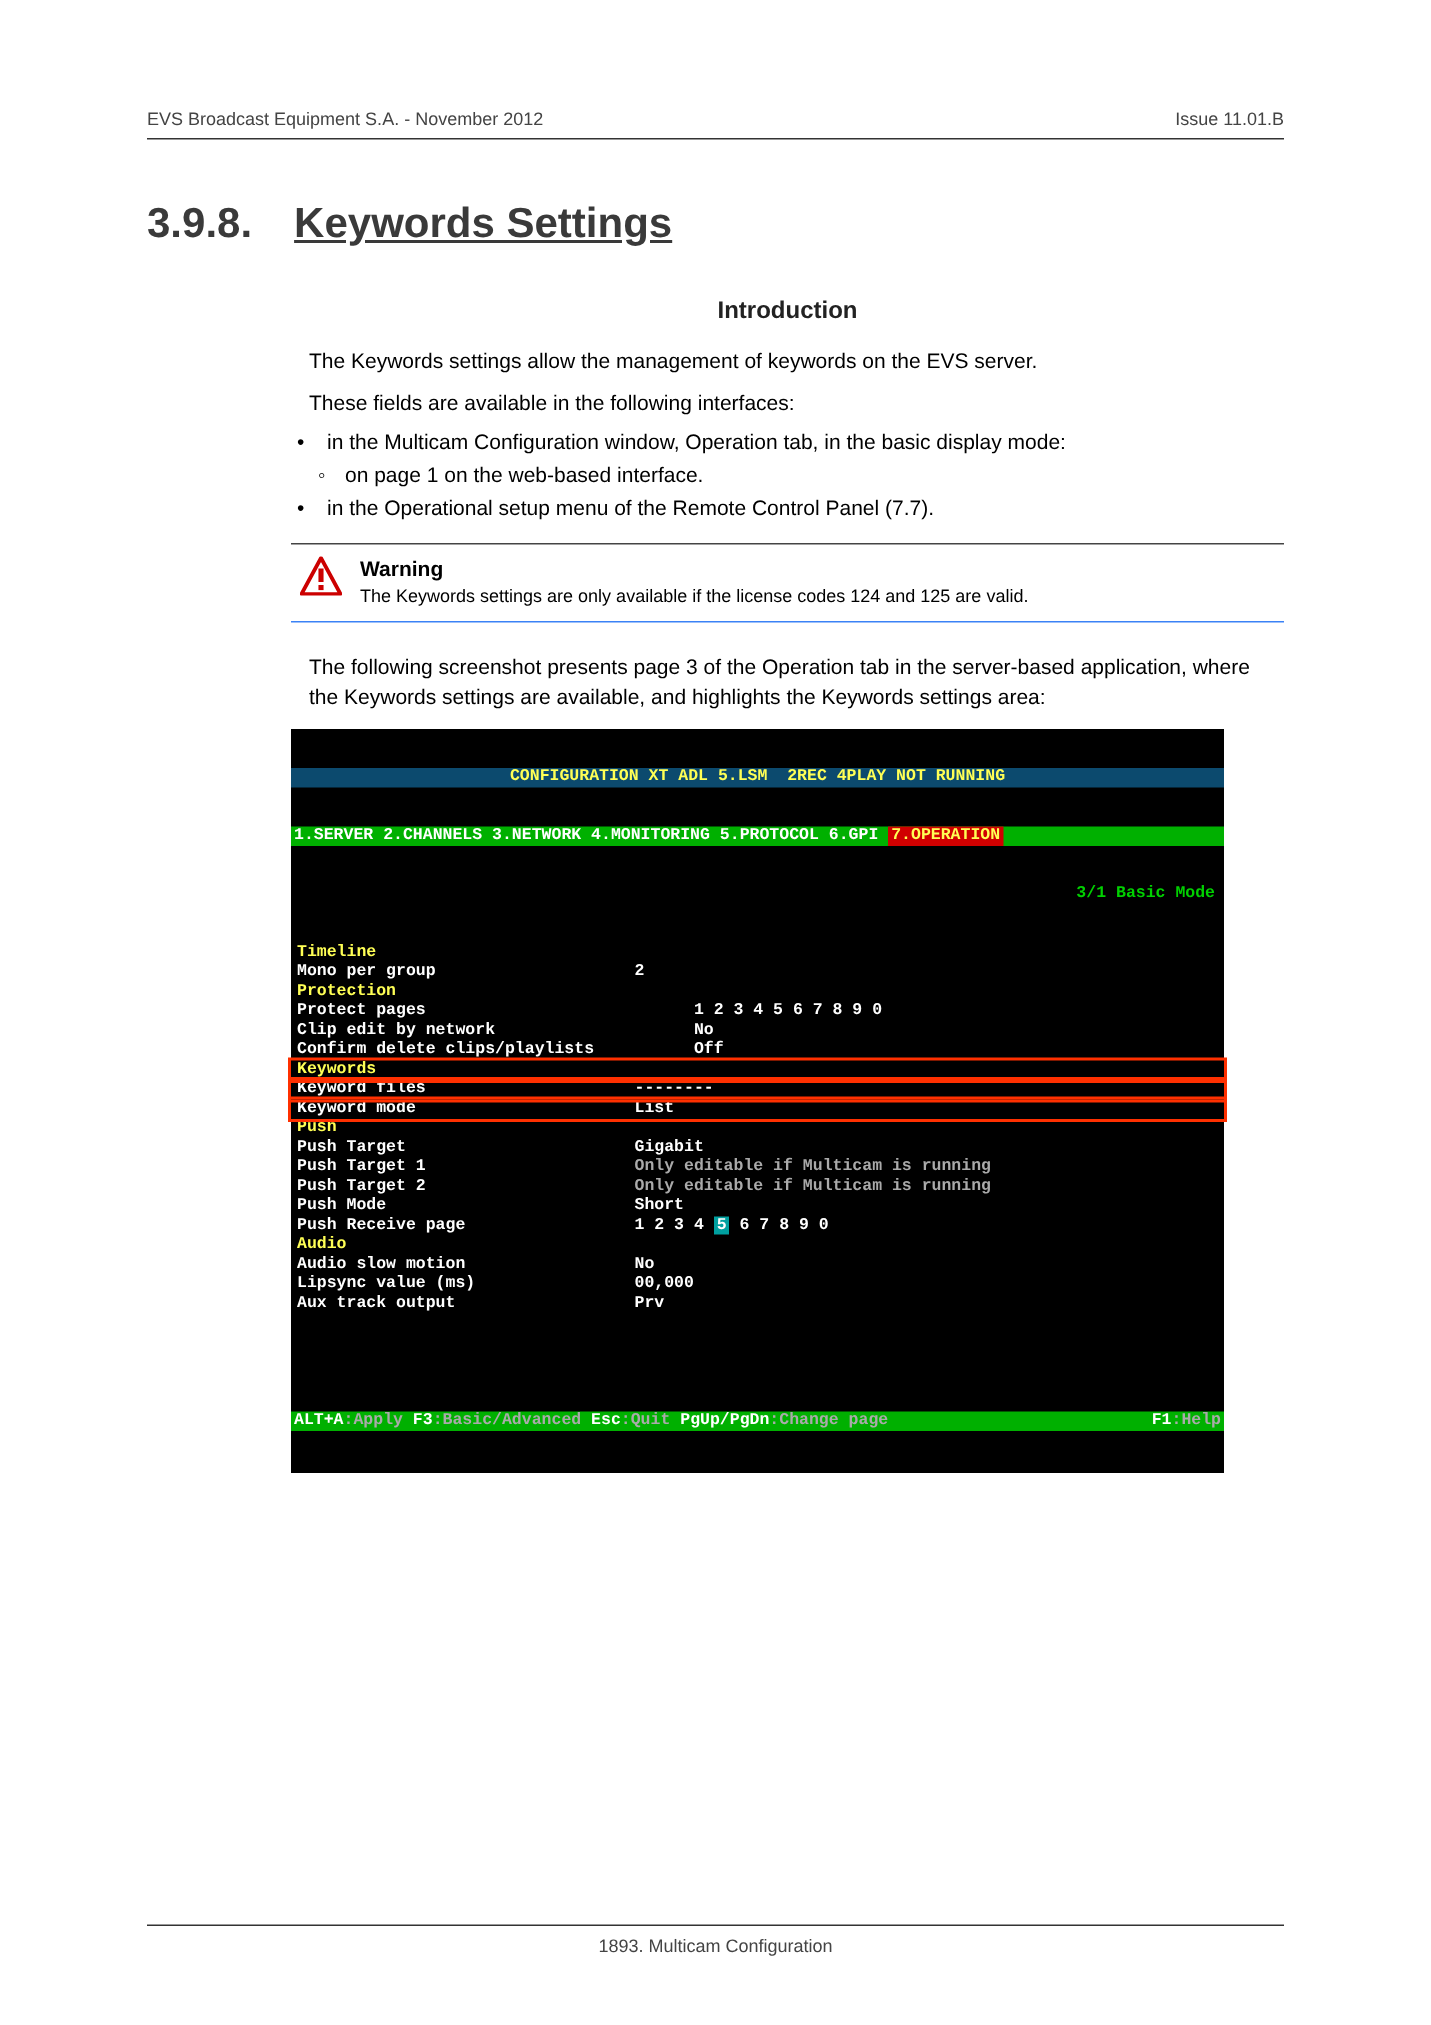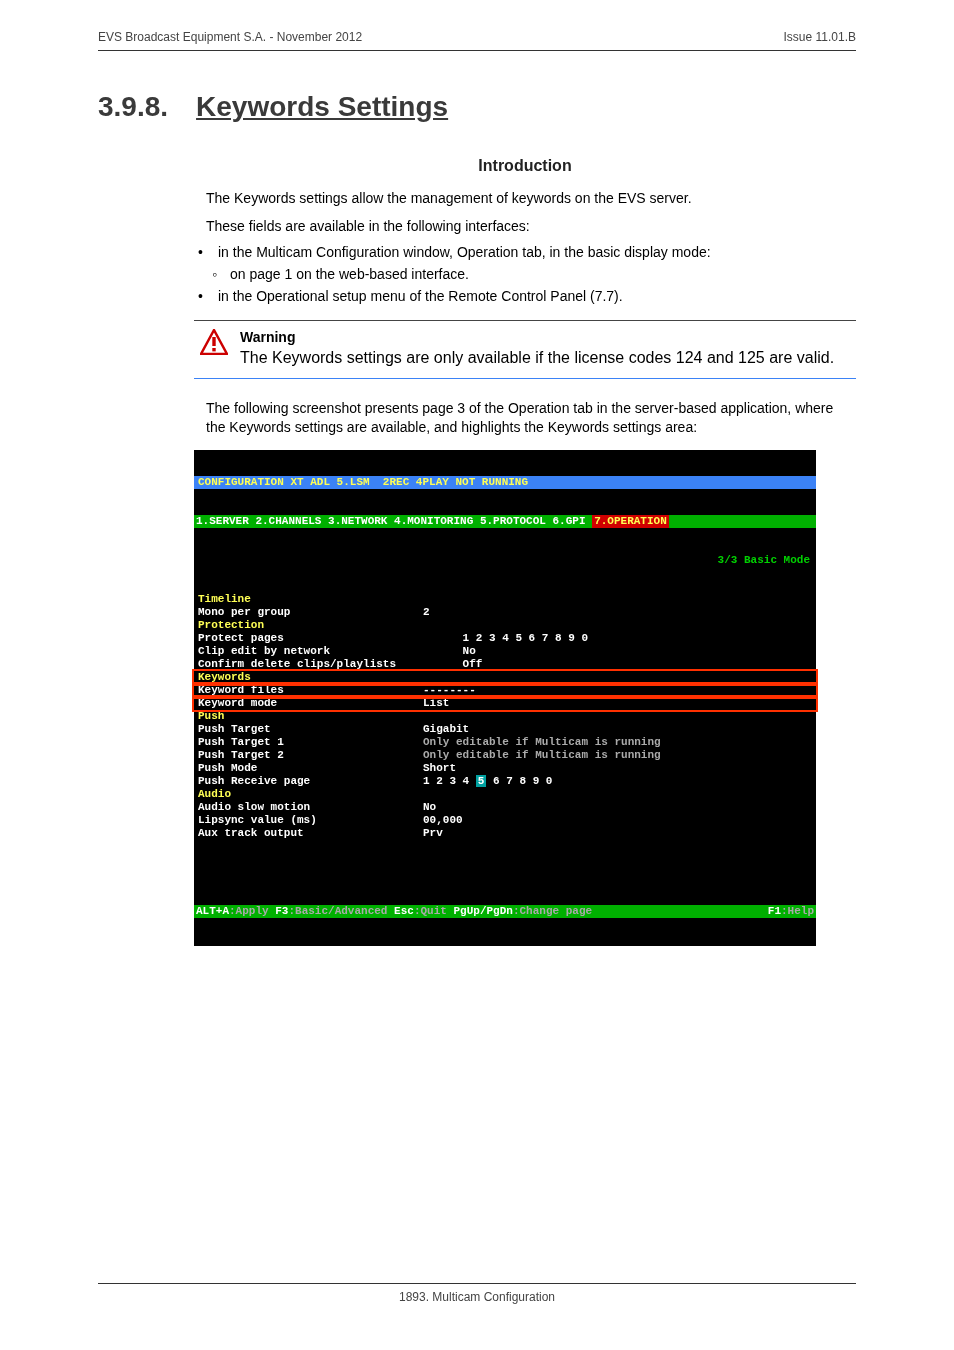--- a/index.html
+++ b/index.html
@@ -6,21 +6,21 @@
     margin: 0;
     padding: 0;
     font-family: Arial, Helvetica, sans-serif;
     background: #fff;
     color: #000;
   }
   .page {
     width: 954px;
     height: 1350px;
     box-sizing: border-box;
-    padding: 30px 98px 40px 98px;
+    padding: 72px 98px 40px 98px;
     position: relative;
   }
   .hdr-row {
     display: flex;
     justify-content: space-between;
     font-size: 12px;
     color: #444;
     padding-bottom: 6px;
   }
   .hdr-rule {
@@ -100,41 +100,42 @@
     gap: 12px;
     align-items: flex-start;
   }
   .warn-icon svg { display:block; }
   .warn-title {
     font-weight: bold;
     font-size: 14px;
     margin-bottom: 2px;
   }
   .warn-text {
-    font-size: 16px;
+    font-size: 12px;
     line-height: 1.4;
   }
   
   .term {
     margin-top: 12px;
     width: 622px;
     background: #000;
     font-family: "Courier New", monospace;
     font-size: 11px;
     line-height: 13px;
     font-weight: bold;
     color: #fff;
     white-space: pre;
     position: relative;
     padding-bottom: 2px;
   }
   .term-line { height: 13px; padding: 0 4px; }
   .term-top {
-    background: #3b82f6;
+    background: #0c4a6e;
     color: #ffff55;
+    text-align: center;
   }
   .term-tabs {
     background: #00b000;
     color: #fff;
     display: flex;
     gap: 0;
     padding: 0 2px;
   }
   .term-tabs span { display:inline-block; }
   .tab-active {
@@ -217,21 +218,21 @@
         <div class="warn-title">Warning</div>
         <div class="warn-text">The Keywords settings are only available if the license codes 124 and 125 are valid.</div>
       </div>
     </div>
 
     <div class="para">The following screenshot presents page 3 of the Operation tab in the server-based application, where the Keywords settings are available, and highlights the Keywords settings area:</div>
 
     <div class="term">
       <div class="term-line term-top">CONFIGURATION XT ADL 5.LSM  2REC 4PLAY NOT RUNNING</div>
       <div class="term-line term-tabs" id="term-tabs"><span>1.SERVER </span><span>2.CHANNELS </span><span>3.NETWORK </span><span>4.MONITORING </span><span>5.PROTOCOL </span><span>6.GPI </span><span class="tab-active">7.OPERATION</span></div>
-      <div class="term-line term-mode">3/3 Basic Mode</div>
+      <div class="term-line term-mode">3/1 Basic Mode</div>
       <div id="term-body"><div class="term-line row"><span class="sec-head">Timeline</span></div><div class="term-line row"><span class="lbl">Mono per group</span><span class="val">2</span></div><div class="term-line row"><span class="sec-head">Protection</span></div><div class="term-line row"><span class="lbl">Protect pages</span><span class="val">      1 2 3 4 5 6 7 8 9 0</span></div><div class="term-line row"><span class="lbl">Clip edit by network</span><span class="val">      No</span></div><div class="term-line row"><span class="lbl">Confirm delete clips/playlists</span><span class="val">      Off</span></div><div class="term-line row highlight-box"><span class="sec-head">Keywords</span></div><div class="term-line row highlight-box"><span class="lbl">Keyword files</span><span class="val">--------</span></div><div class="term-line row highlight-box"><span class="lbl">Keyword mode</span><span class="val">List</span></div><div class="term-line row"><span class="sec-head">Push</span></div><div class="term-line row"><span class="lbl">Push Target</span><span class="val">Gigabit</span></div><div class="term-line row"><span class="lbl">Push Target 1</span><span class="val dim">Only editable if Multicam is running</span></div><div class="term-line row"><span class="lbl">Push Target 2</span><span class="val dim">Only editable if Multicam is running</span></div><div class="term-line row"><span class="lbl">Push Mode</span><span class="val">Short</span></div><div class="term-line row"><span class="lbl">Push Receive page</span><span class="val">1 2 3 4 <span class="sel">5</span> 6 7 8 9 0</span></div><div class="term-line row"><span class="sec-head">Audio</span></div><div class="term-line row"><span class="lbl">Audio slow motion</span><span class="val">No</span></div><div class="term-line row"><span class="lbl">Lipsync value (ms)</span><span class="val">00,000</span></div><div class="term-line row"><span class="lbl">Aux track output</span><span class="val">Prv</span></div></div>
       <div class="term-line"></div>
       <div class="term-line term-bot" id="term-bot"><span class="k">ALT+A</span><span>:Apply </span><span class="k">F3</span><span>:Basic/Advanced </span><span class="k">Esc</span><span>:Quit </span><span class="k">PgUp/PgDn</span><span>:Change page</span><span class="spacer"></span><span class="k">F1</span><span>:Help</span></div>
     </div>
   </div>
 
   <div class="footer">
     <span>189</span>
     <span>3. Multicam Configuration</span>
   </div>

